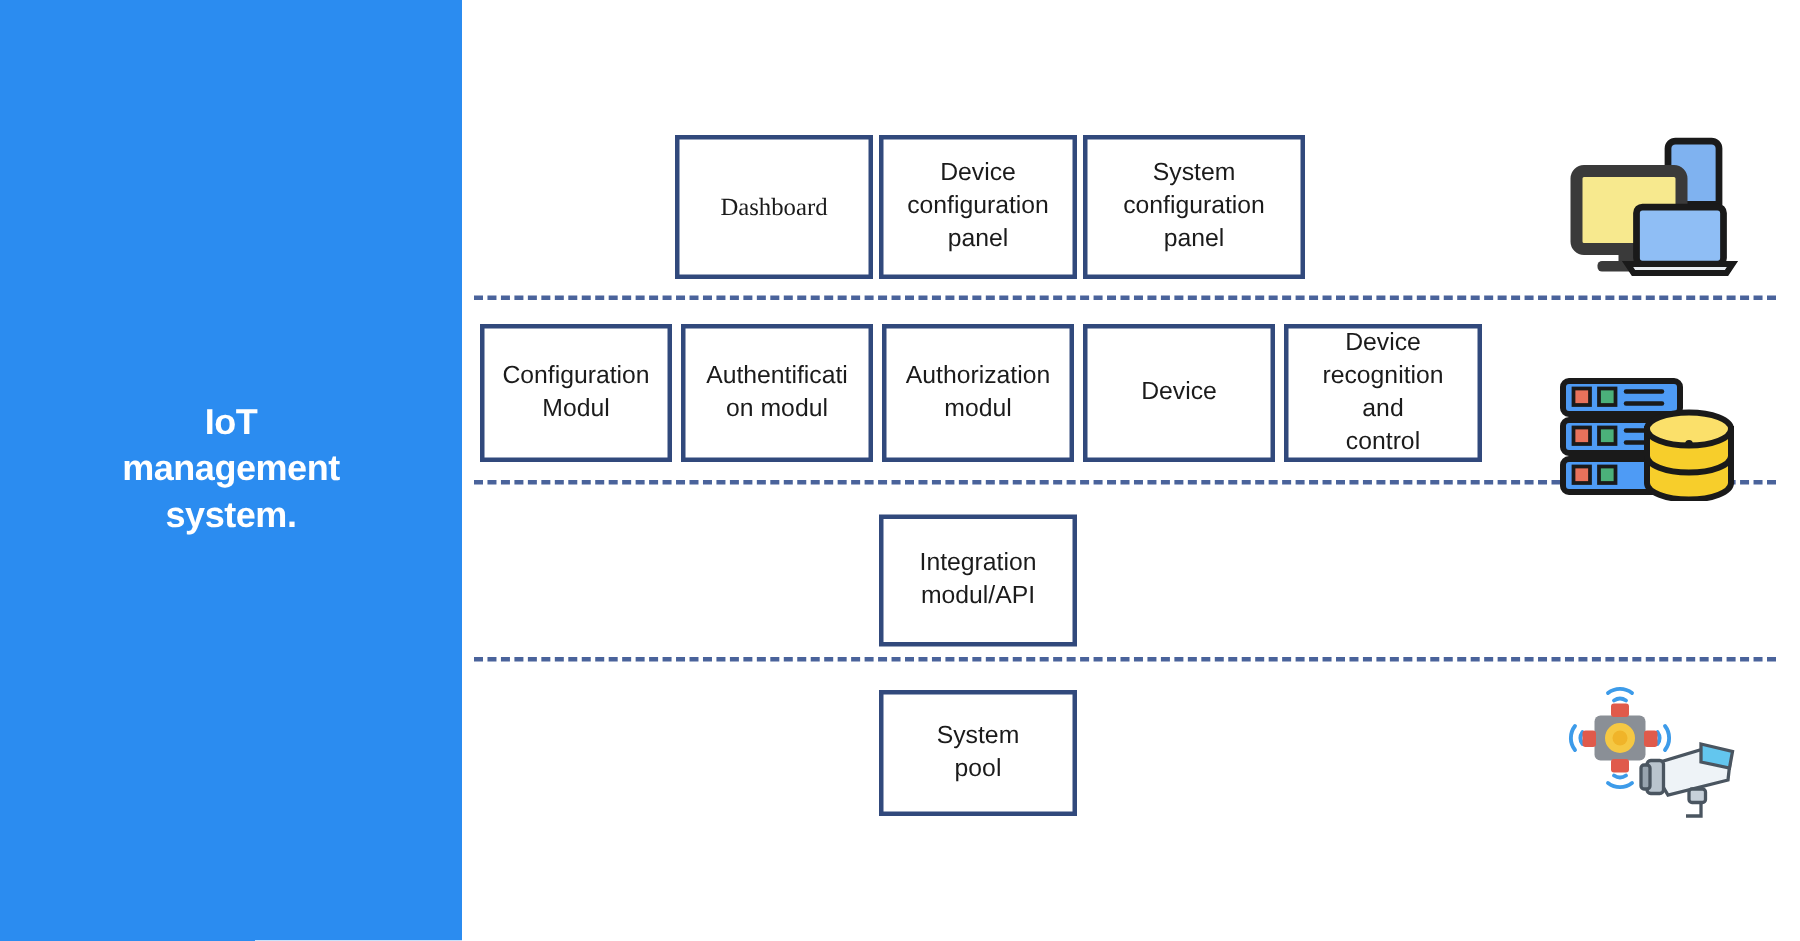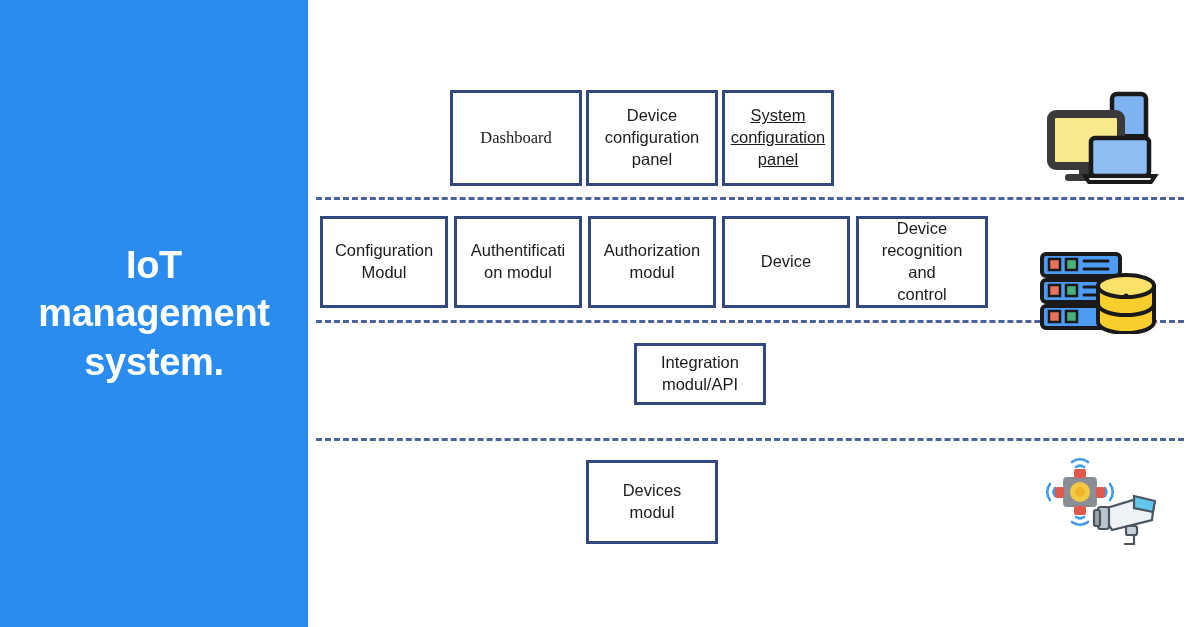--- a/index.html
+++ b/index.html
@@ -28,21 +28,21 @@
     width: 308px;
     height: 627px;
     background: #2B8CF0;
     display: flex;
     align-items: center;
     justify-content: center;
   }
 
   #title-text {
     color: #ffffff;
-    font-size: 38px;
+    font-size: 24px;
     line-height: 1.28;
     font-weight: bold;
     text-align: center;
     letter-spacing: -0.3px;
     white-space: pre-line;
     padding: 0 14px;
   }
 
   
   #diagram {
@@ -94,21 +94,21 @@
   </div>
 
   <div id="diagram">
 
     <div class="node-box" style="left:142px; top:90px; width:132px; height:96px;font-family:Liberation Serif, serif;">Dashboard</div>
 
     <div class="node-box" style="left:278px; top:90px; width:132px; height:96px;">Device
 configuration
 panel</div>
 
-    <div class="node-box" style="left:414px; top:90px; width:112px; height:96px;text-decoration:underline;">System
+    <div class="node-box" style="left:414px; top:90px; width:148px; height:96px;">System
 configuration
 panel</div>
 
     <div class="divider" style="left:8px; top:197px; width:868px;"></div>
 
     <div class="node-box" style="left:12px; top:216px; width:128px; height:92px;">Configuration
 Modul</div>
 
     <div class="node-box" style="left:146px; top:216px; width:128px; height:92px;">Authentificati
 on modul</div>
@@ -117,26 +117,26 @@
 modul</div>
 
     <div class="node-box" style="left:414px; top:216px; width:128px; height:92px;">Device</div>
 
     <div class="node-box" style="left:548px; top:216px; width:132px; height:92px;">Device
 recognition
 and control</div>
 
     <div class="divider" style="left:8px; top:320px; width:868px;"></div>
 
-    <div class="node-box" style="left:278px; top:343px; width:132px; height:62px;margin-left:48px;">Integration
+    <div class="node-box" style="left:278px; top:343px; width:132px; height:88px;">Integration
 modul/API</div>
 
     <div class="divider" style="left:8px; top:438px; width:868px;"></div>
 
-    <div class="node-box" style="left:278px; top:460px; width:132px; height:84px;">Devices modul</div>
+    <div class="node-box" style="left:278px; top:460px; width:132px; height:84px;">System pool</div>
 
     <div class="icon-slot" style="left:735px; top:86px;">
       <svg width="118" height="98" viewBox="0 0 118 98" aria-hidden="true">
 
         <rect x="69" y="8" width="34" height="52" rx="5" fill="#7FB2F0" stroke="#1A1A1A" stroke-width="4.5"></rect>
         <line x1="69" y1="50" x2="103" y2="50" stroke="#1A1A1A" stroke-width="4"></line>
 
         <rect x="8" y="28" width="70" height="52" rx="5" fill="#F7E98E" stroke="#3A3A3A" stroke-width="8"></rect>
         <rect x="36" y="80" width="14" height="10" fill="#3A3A3A"></rect>
         <rect x="22" y="88" width="42" height="7" rx="3" fill="#3A3A3A"></rect>

